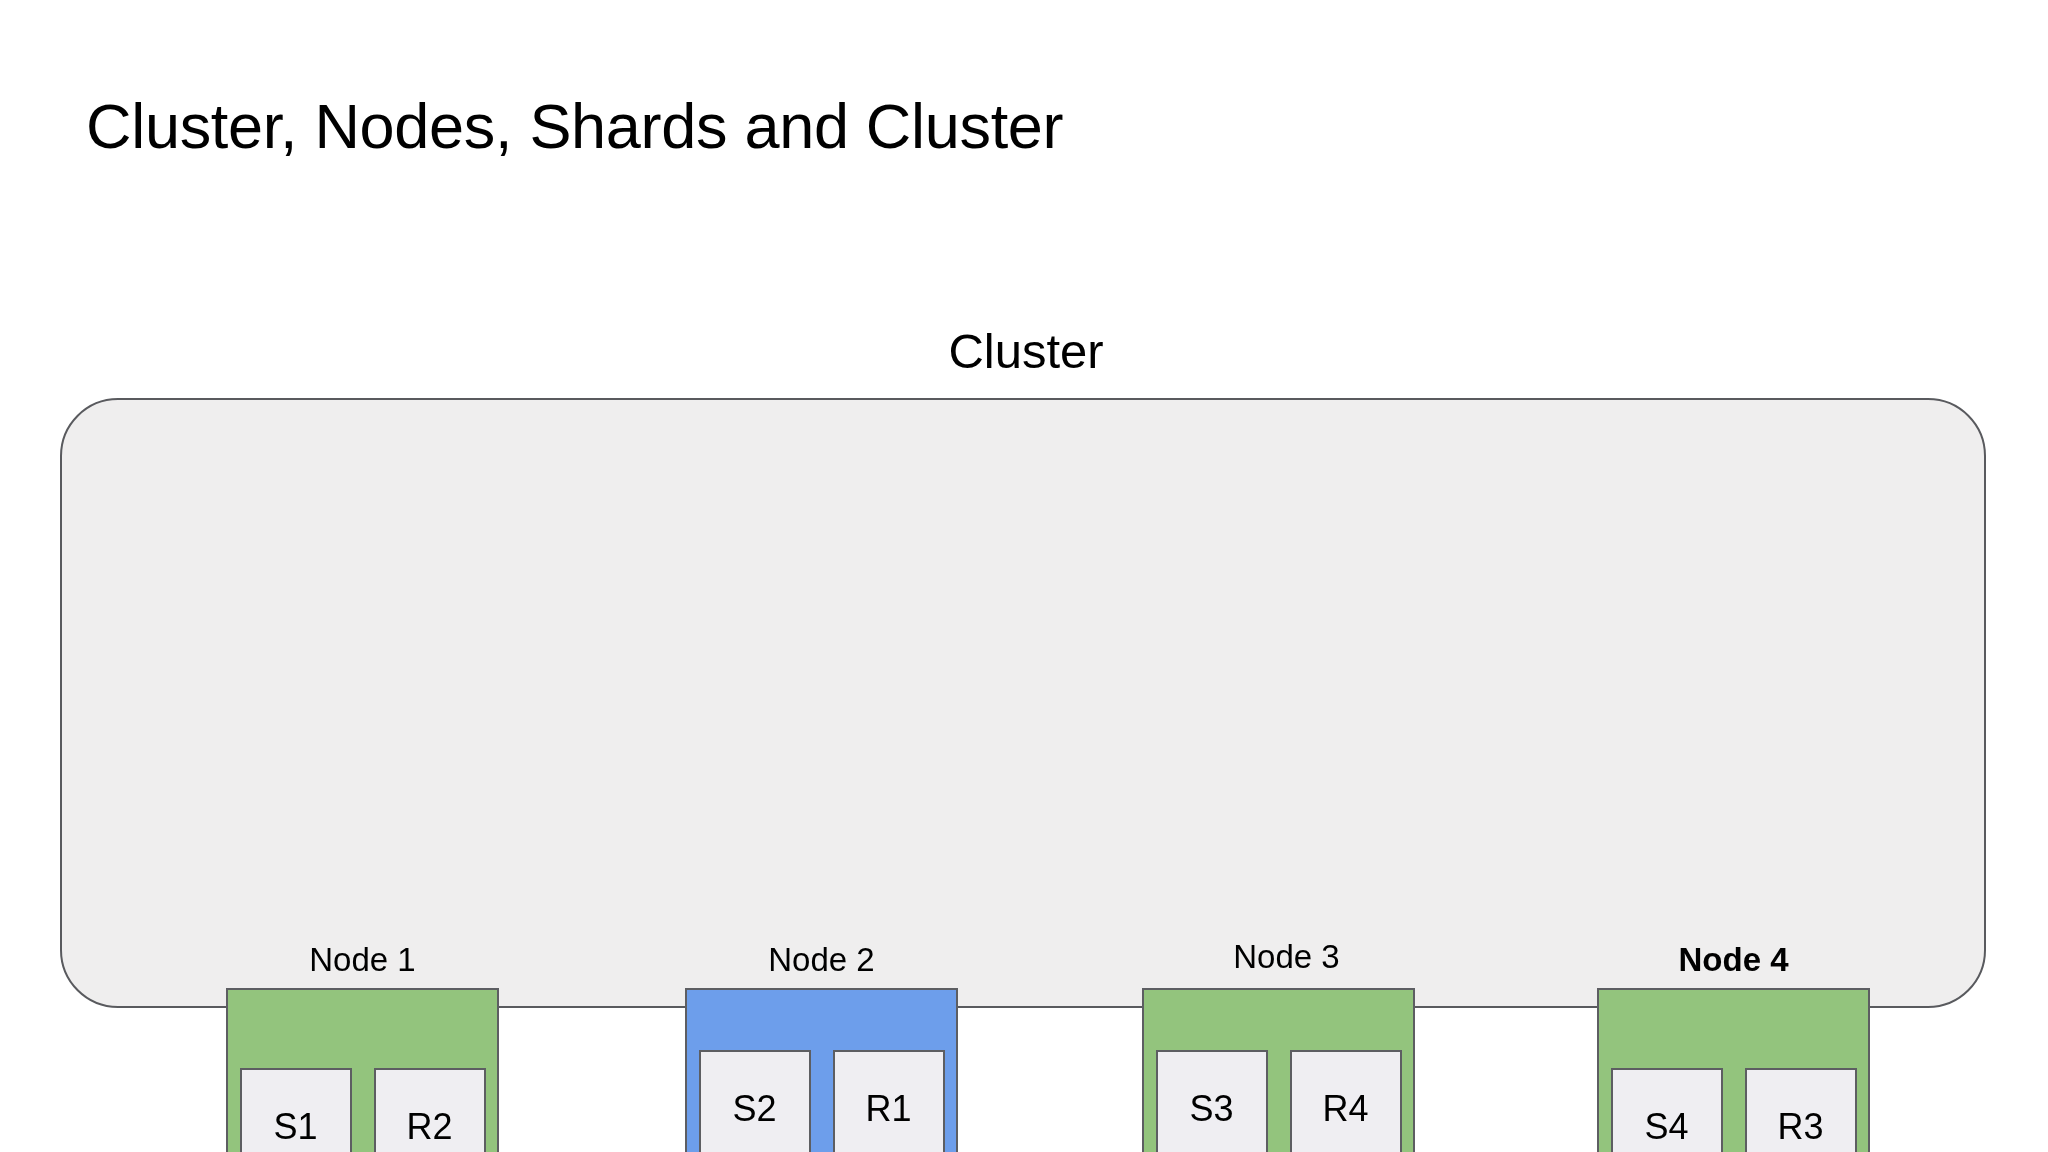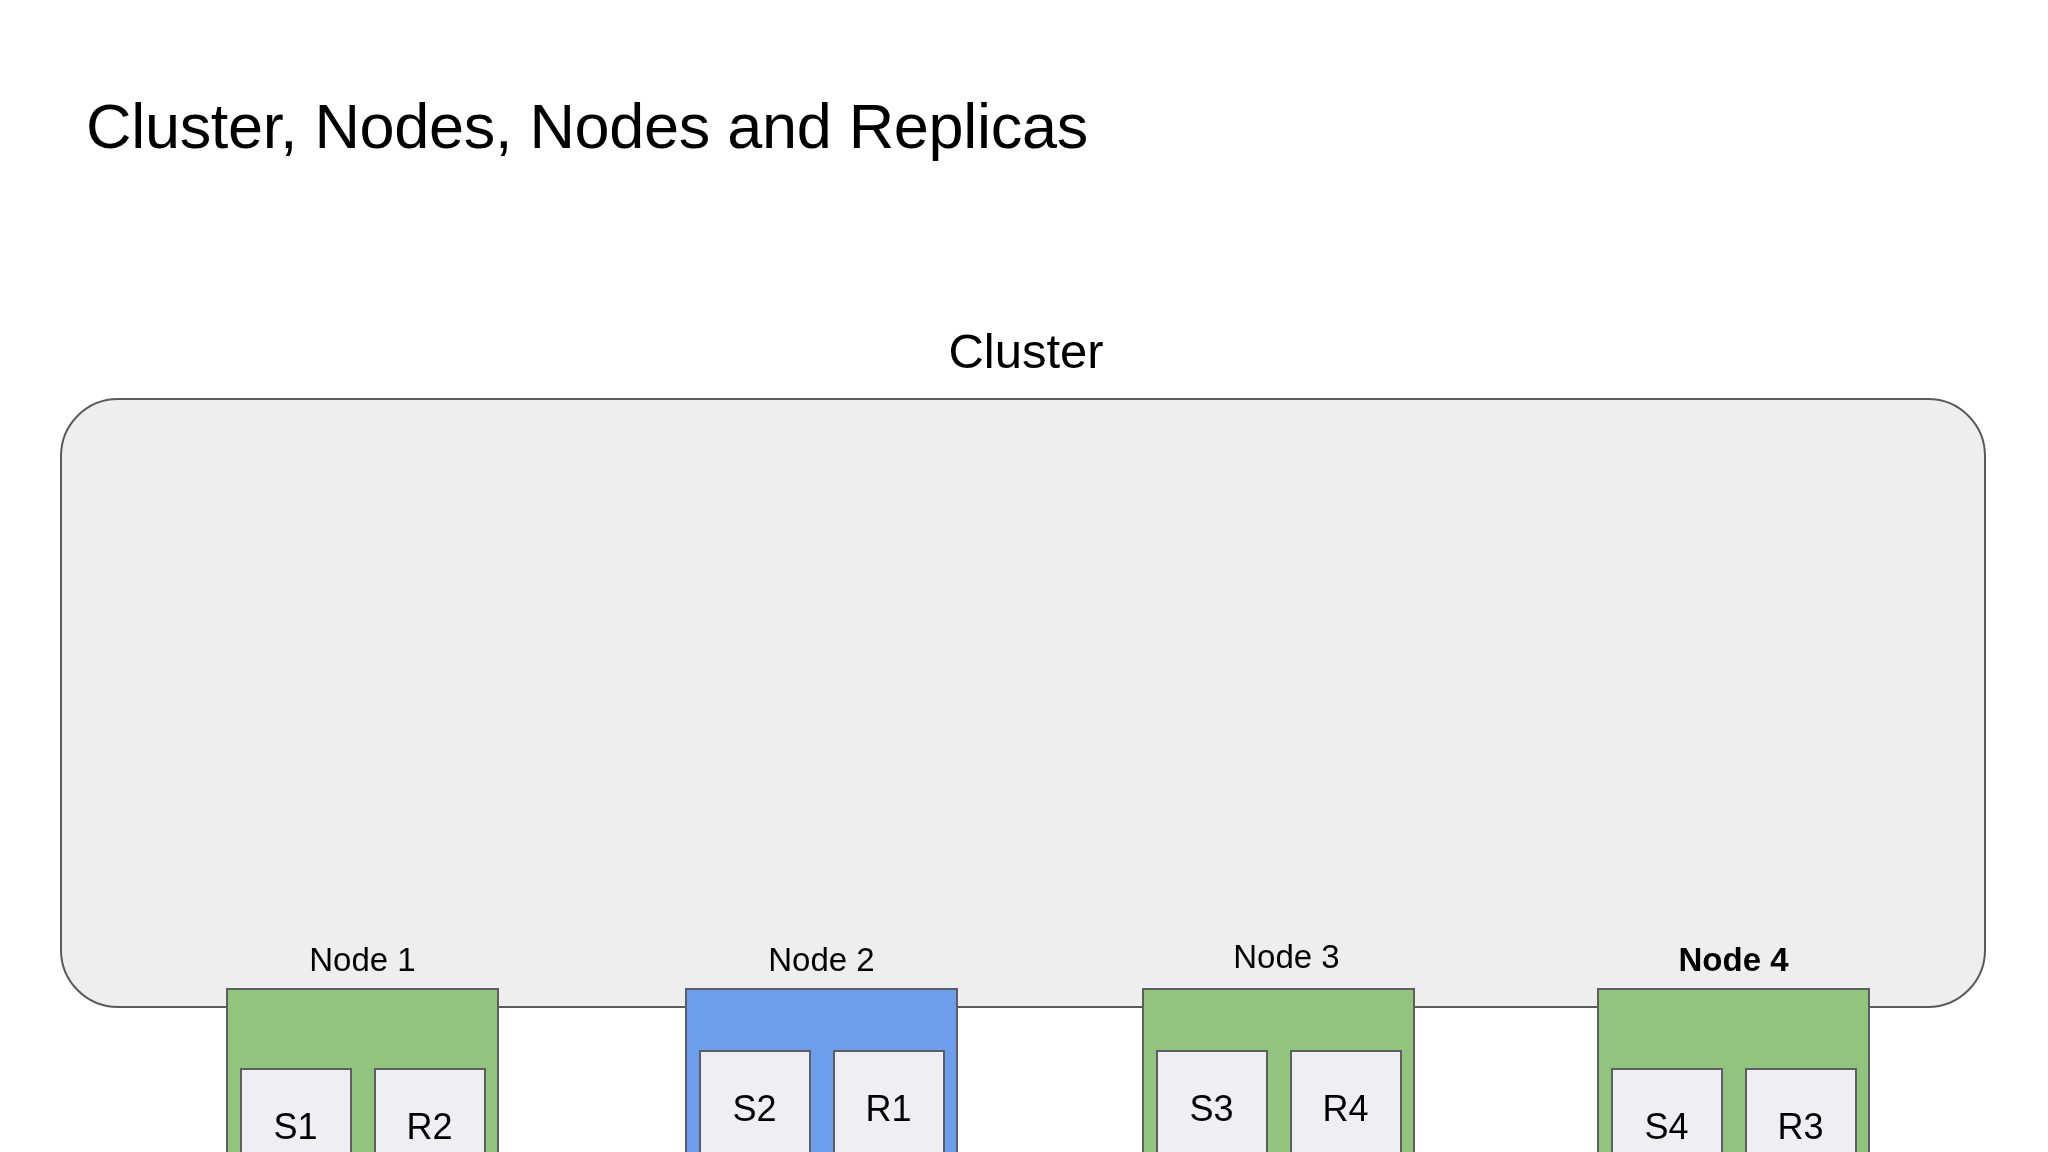--- a/index.html
+++ b/index.html
@@ -103,21 +103,21 @@
   #node-3 .shards { top: 60px; }
   #node-3 .node-label { top: -52px; margin-left: 8px; }
 
   #node-4 { left: 1535px; top: 588px; width: 273px; height: 273px; }
   #node-4 .shards { top: 78px; }
   #node-4 .node-label { top: -49px; font-weight: bold; }
 </style>
 </head>
 <body style="background: rgb(255, 255, 255);">
 
-<div id="slide-title">Cluster, Nodes, Nodes and Replicas</div>
+<div id="slide-title">Cluster, Nodes, Shards and Cluster</div>
 
 <div id="cluster-caption">
   <span class="inner">Cluster</span>
 </div>
 
 <div id="cluster-box" style="background: rgb(239, 238, 238); border-color: rgb(89, 90, 94);">
 
   <div class="node" id="node-1" style="background: rgb(147, 196, 125); border-color: rgb(93, 94, 98);">
     <div class="node-label">Node 1</div>
     <div class="shards">

